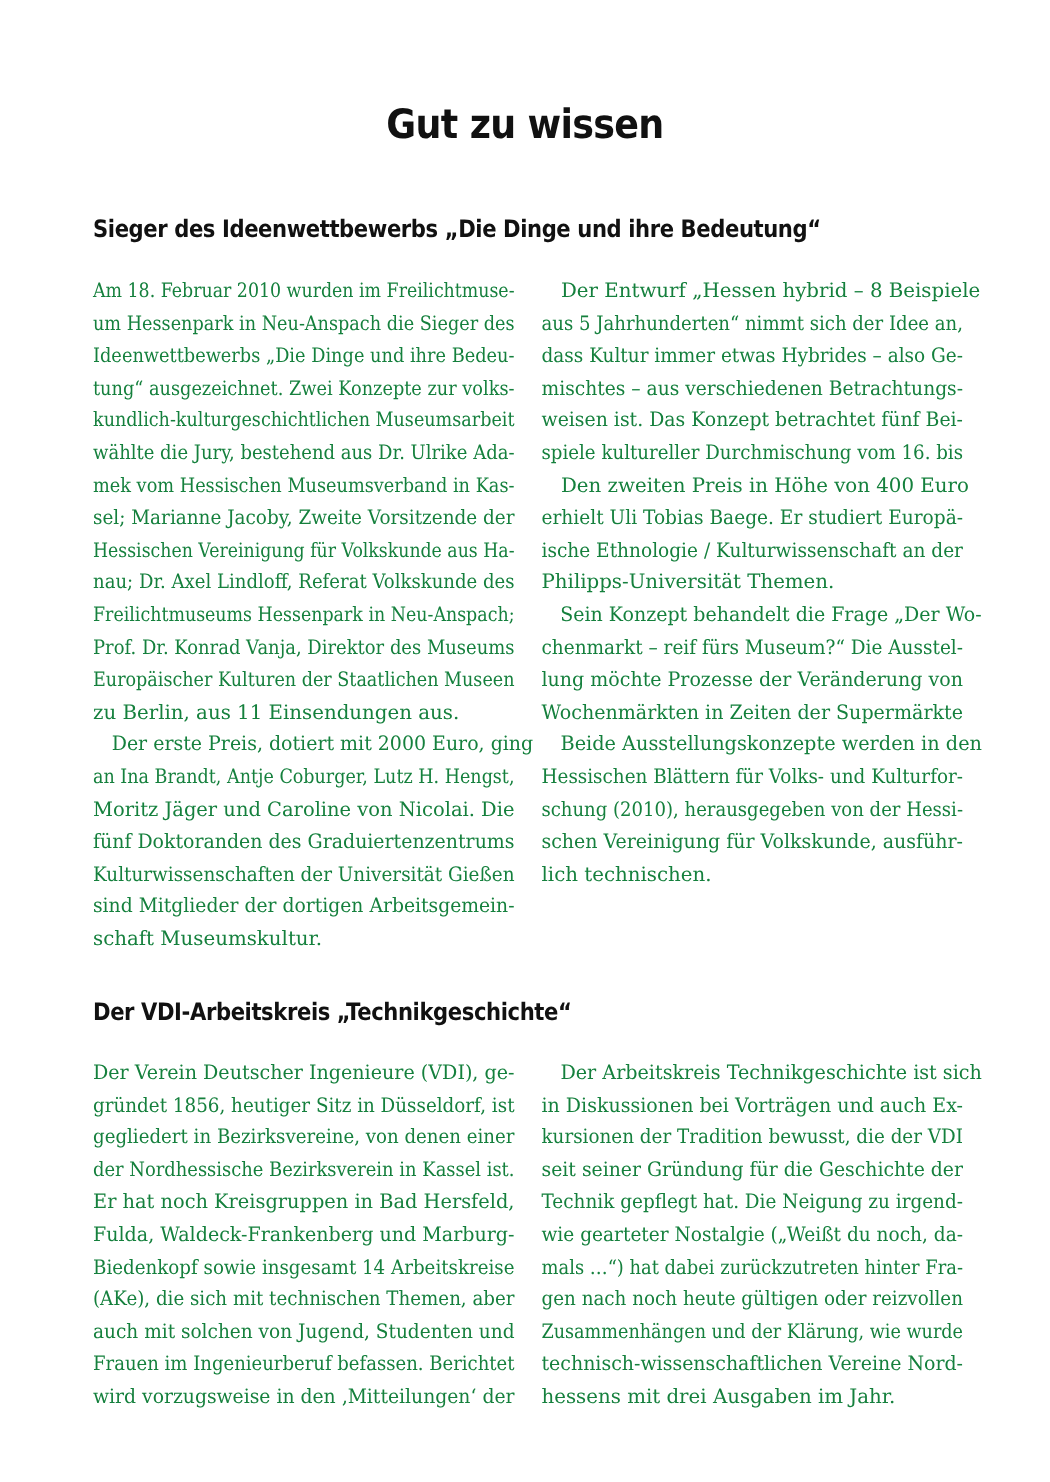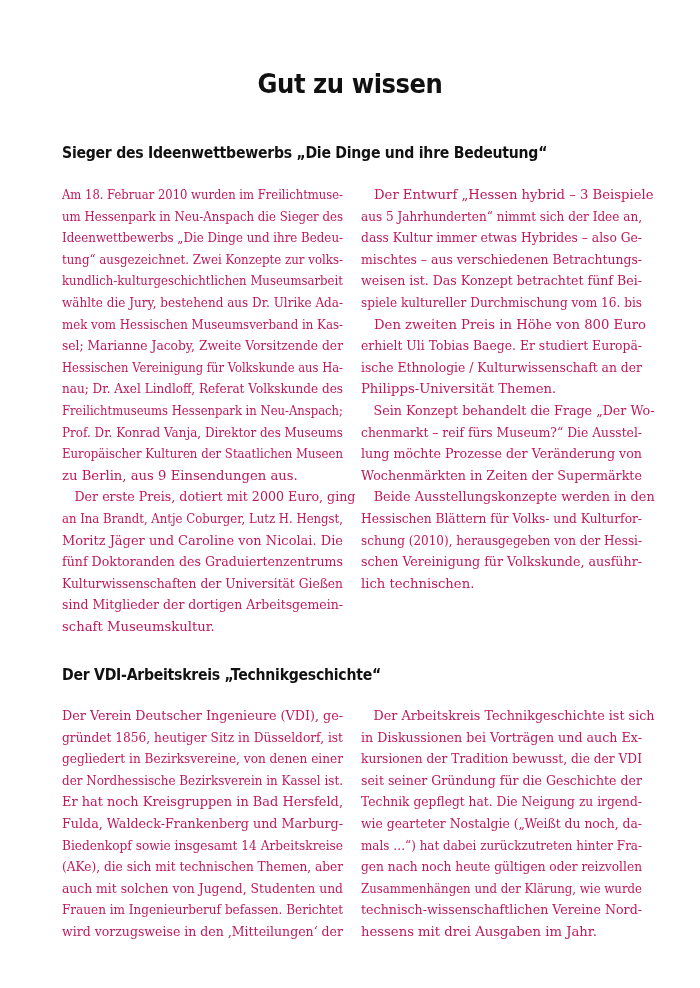--- a/index.html
+++ b/index.html
@@ -11,21 +11,21 @@
     color: #111;
   }
   .section-heading {
     position: absolute; left: 62px;
     font-family: "DejaVu Sans", sans-serif; font-weight: bold; font-size: 16px;
     letter-spacing: -0.3px; transform: scaleX(0.88); transform-origin: left;
     color: #111; white-space: nowrap;
   }
   .col {
     position: absolute; width: 281px;
-    font-family: "DejaVu Serif", serif; font-size: 13.2px; color: #be185d;
+    font-family: "DejaVu Serif", serif; font-size: 13.2px; color: #15803d;
   }
   .line {
     height: 21.6px; line-height: 21.6px; white-space: nowrap;
     text-align: justify; text-align-last: justify; overflow: visible;
   }
   .line.last { text-align-last: left; }
   .line.indent { text-indent: 13px; }
 </style>
 </head>
 <body>
@@ -43,43 +43,43 @@
           <div class="line" style="transform: scaleX(0.895707); transform-origin: left center; width: 313.719px;">tung“ ausgezeichnet. Zwei Konzepte zur volks-</div>
           <div class="line" style="transform: scaleX(0.88823); transform-origin: left center; width: 316.359px;">kundlich-kulturgeschichtlichen Museumsarbeit</div>
           <div class="line" style="transform: scaleX(0.910029); transform-origin: left center; width: 308.781px;">wählte die Jury, bestehend aus Dr. Ulrike Ada-</div>
           <div class="line" style="transform: scaleX(0.895083); transform-origin: left center; width: 313.938px;">mek vom Hessischen Museumsverband in Kas-</div>
           <div class="line" style="transform: scaleX(0.930464); transform-origin: left center; width: 302px;">sel; Marianne Jacoby, Zweite Vorsitzende der</div>
           <div class="line" style="transform: scaleX(0.875219); transform-origin: left center; width: 321.062px;">Hessischen Vereinigung für Volkskunde aus Ha-</div>
           <div class="line" style="transform: scaleX(0.913635); transform-origin: left center; width: 307.562px;">nau; Dr. Axel Lindloff, Referat Volkskunde des</div>
           <div class="line" style="transform: scaleX(0.880446); transform-origin: left center; width: 319.156px;">Freilichtmuseums Hessenpark in Neu-Anspach;</div>
           <div class="line" style="transform: scaleX(0.907549); transform-origin: left center; width: 309.625px;">Prof. Dr. Konrad Vanja, Direktor des Museums</div>
           <div class="line" style="transform: scaleX(0.887923); transform-origin: left center; width: 316.469px;">Europäischer Kulturen der Staatlichen Museen</div>
-          <div class="line last">zu Berlin, aus 9 Einsendungen aus.</div>
+          <div class="line last">zu Berlin, aus 11 Einsendungen aus.</div>
         </div>
         <div>
           <div class="line indent" style="transform: scaleX(0.95838); transform-origin: left center; width: 293.203px;">Der erste Preis, dotiert mit 2000 Euro, ging</div>
           <div class="line" style="transform: scaleX(0.886392); transform-origin: left center; width: 317.016px;">an Ina Brandt, Antje Coburger, Lutz H. Hengst,</div>
           <div class="line" style="transform: scaleX(0.984292); transform-origin: left center; width: 285.484px;">Moritz Jäger und Caroline von Nicolai. Die</div>
           <div class="line" style="transform: scaleX(0.956901); transform-origin: left center; width: 293.656px;">fünf Doktoranden des Graduiertenzentrums</div>
           <div class="line" style="transform: scaleX(0.929454); transform-origin: left center; width: 302.328px;">Kulturwissenschaften der Universität Gießen</div>
           <div class="line" style="transform: scaleX(0.947673); transform-origin: left center; width: 296.516px;">sind Mitglieder der dortigen Arbeitsgemein-</div>
           <div class="line last">schaft Museumskultur.</div>
         </div>
       </div>
     <div class="col" style="left:361px; top:184px;">
         <div>
-          <div class="line indent">Der Entwurf „Hessen hybrid – 3 Beispiele</div>
+          <div class="line indent">Der Entwurf „Hessen hybrid – 8 Beispiele</div>
           <div class="line" style="transform: scaleX(0.914053); transform-origin: left center; width: 307.422px;">aus 5 Jahrhunderten“ nimmt sich der Idee an,</div>
           <div class="line" style="transform: scaleX(0.933506); transform-origin: left center; width: 301.016px;">dass Kultur immer etwas Hybrides – also Ge-</div>
           <div class="line" style="transform: scaleX(0.943646); transform-origin: left center; width: 297.781px;">mischtes – aus verschiedenen Betrachtungs-</div>
           <div class="line" style="transform: scaleX(0.954008); transform-origin: left center; width: 294.547px;">weisen ist. Das Konzept betrachtet fünf Bei-</div>
           <div class="line" style="transform: scaleX(0.919192); transform-origin: left center; width: 305.703px;">spiele kultureller Durchmischung vom 16. bis</div>
         </div>
         <div>
-          <div class="line indent">Den zweiten Preis in Höhe von 800 Euro</div>
+          <div class="line indent">Den zweiten Preis in Höhe von 400 Euro</div>
           <div class="line" style="transform: scaleX(0.938769); transform-origin: left center; width: 299.328px;">erhielt Uli Tobias Baege. Er studiert Europä-</div>
           <div class="line" style="transform: scaleX(0.937106); transform-origin: left center; width: 299.859px;">ische Ethnologie / Kulturwissenschaft an der</div>
           <div class="line last">Philipps-Universität Themen.</div>
         </div>
         <div>
           <div class="line indent" style="transform: scaleX(0.960427); transform-origin: left center; width: 292.578px;">Sein Konzept behandelt die Frage „Der Wo-</div>
           <div class="line" style="transform: scaleX(0.93404); transform-origin: left center; width: 300.844px;">chenmarkt – reif fürs Museum?“ Die Ausstel-</div>
           <div class="line" style="transform: scaleX(0.960889); transform-origin: left center; width: 292.438px;">lung möchte Prozesse der Veränderung von</div>
           <div class="line" style="transform: scaleX(0.963308); transform-origin: left center; width: 291.703px;">Wochenmärkten in Zeiten der Supermärkte</div>
         </div>

